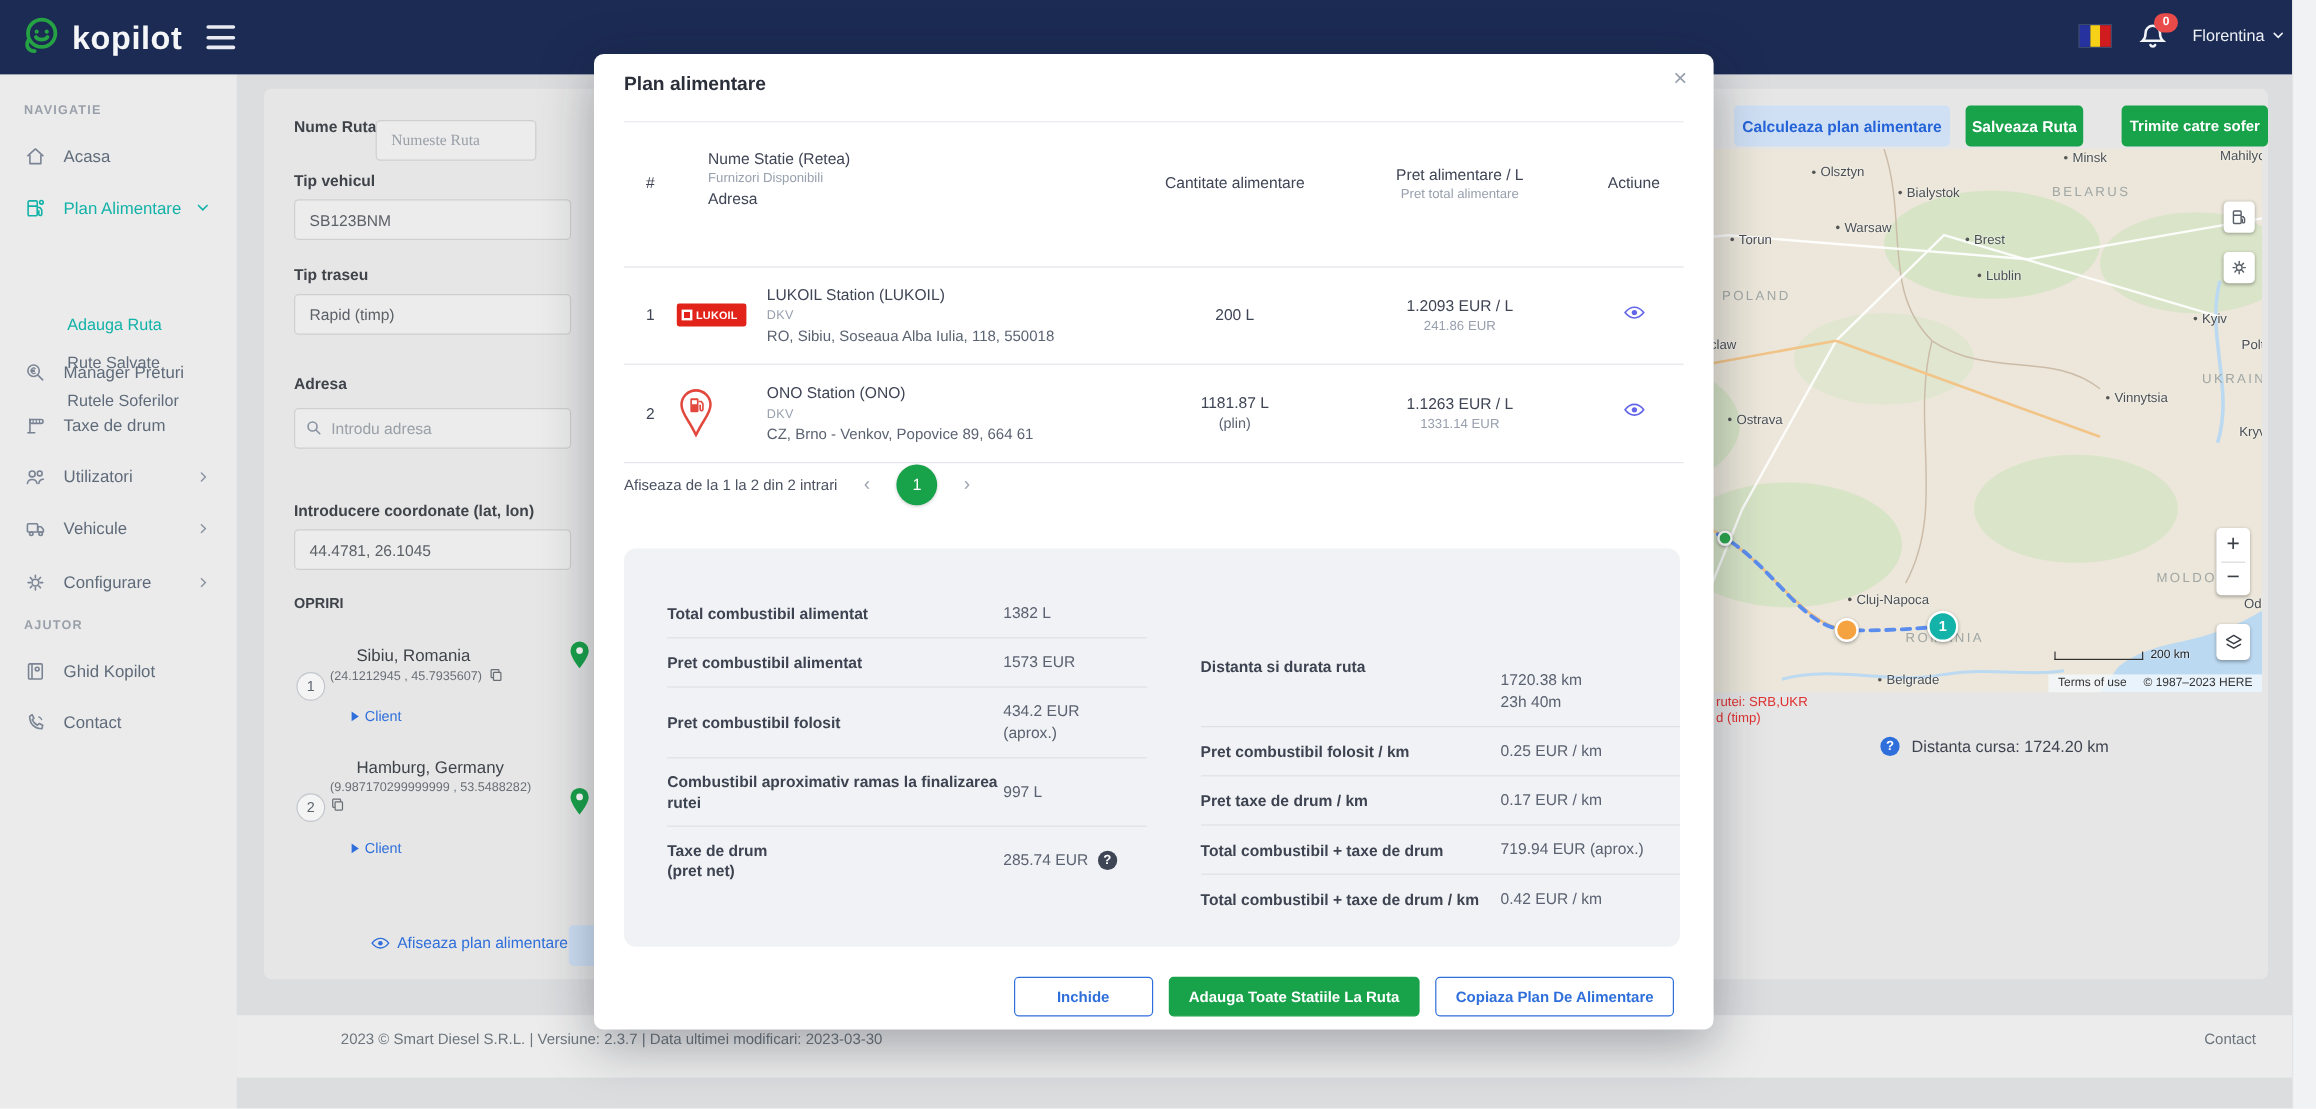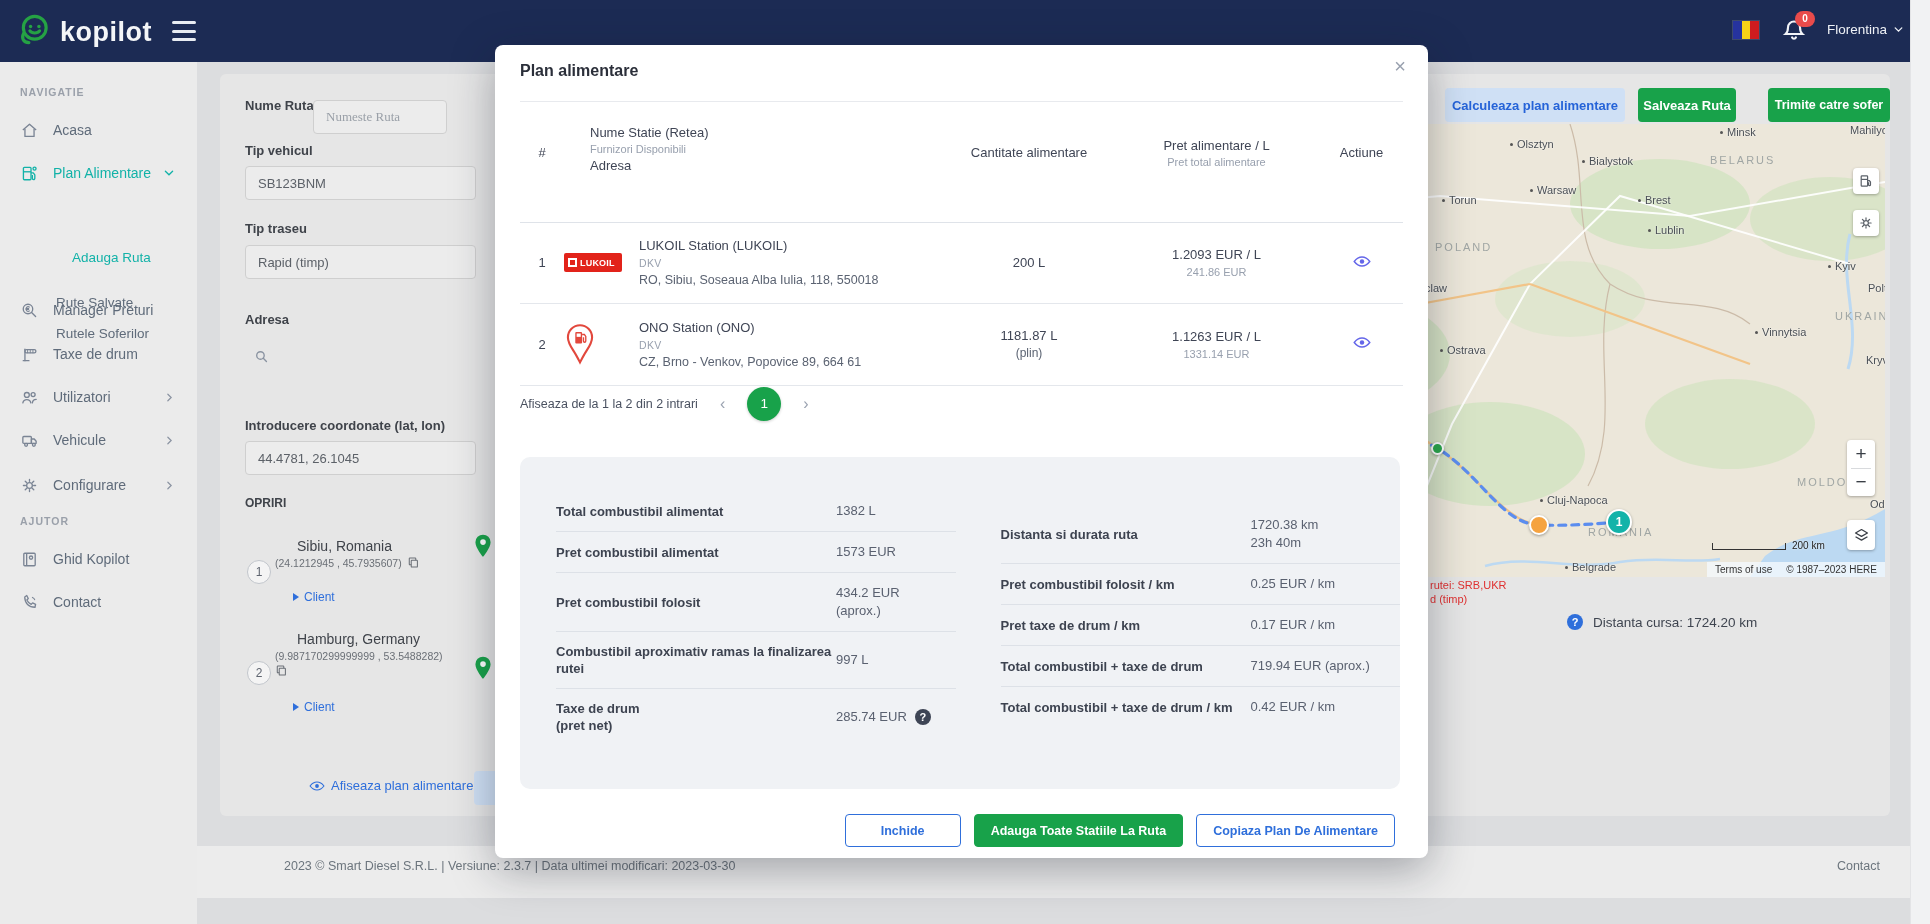--- a/index.html
+++ b/index.html
@@ -158,21 +158,21 @@
           <rect x="3.6" y="3.6" width="8" height="13" rx="1"></rect>
           <line x1="3.6" y1="8.2" x2="11.6" y2="8.2"></line>
           <path d="M11.6 9.4 h2.4 l1.6 2.1 v3.6 a1.3 1.3 0 0 1 -2.6 0 v-3.4"></path>
           <circle cx="15.3" cy="4.8" r="1.6"></circle>
         </svg>
       <span>Plan Alimentare</span>
       <svg class="side-chev" width="12" height="12" viewBox="0 0 20 20" fill="none" stroke="#12b2a8" stroke-width="2.2" stroke-linecap="round">
           <path d="M4 7 l6 6 6 -6"></path>
         </svg>
     </div>
-    <div class="side-sub teal" style="top:188px;margin-left:16px;">Adauga Ruta</div>
+    <div class="side-sub teal" style="top:201px;">Adauga Ruta</div>
     <div class="side-sub" style="top:233px;">Rute Salvate</div>
     <div class="side-sub" style="top:264px;">Rutele Soferilor</div>
     <div class="side-item" style="top:231px;">
       <svg width="19" height="19" viewBox="0 0 20 20" fill="none" stroke="#7a8494" stroke-width="1.4">
           <circle cx="8.4" cy="8.4" r="5"></circle>
           <line x1="12.2" y1="12.2" x2="16.4" y2="16.4" stroke-linecap="round"></line>
           <path d="M10.2 6.6 a2.4 2.4 0 1 0 0 3.6 M6.6 7.8 h3 M6.6 9 h3" stroke-width="1.1"></path>
         </svg>
       <span>Manager Preturi</span>
     </div>
@@ -239,20 +239,21 @@
     </div>
   </div>
 
   <div class="abs flabel" style="left:245px;top:98px;">Nume Ruta</div>
   <input class="field" style="left: 313px; top: 100px; width: 134px; font-family: Liberation Serif, serif;" placeholder="Numeste Ruta">
   <div class="abs flabel" style="left:245px;top:143px;">Tip vehicul</div>
   <input class="field" style="left: 245px; top: 166px; width: 231px;" readonly="" value="SB123BNM">
   <div class="abs flabel" style="left:245px;top:221px;">Tip traseu</div>
   <input class="field" style="left: 245px; top: 245px; width: 231px;" readonly="" value="Rapid (timp)">
   <div class="abs flabel" style="left:245px;top:312px;">Adresa</div>
+  <input class="field" style="left: 245px; top: 340px; width: 231px; padding-left: 30px;" placeholder="Introdu adresa">
   <svg class="abs" style="left:254px;top:349px;" width="15" height="15" viewBox="0 0 20 20" fill="none" stroke="#8a93a1" stroke-width="1.8" stroke-linecap="round">
       <circle cx="8.6" cy="8.6" r="5"></circle>
       <line x1="12.4" y1="12.4" x2="16.6" y2="16.6"></line>
     </svg>
   <div class="abs flabel" style="left:245px;top:418px;">Introducere coordonate (lat, lon)</div>
   <input class="field" style="left: 245px; top: 441px; width: 231px;" readonly="" value="44.4781, 26.1045">
   <div class="abs flabel" style="left:245px;top:496px;font-size:12px;">OPRIRI</div>
 
   <div class="stop-circle" style="left:247px;top:560px;">1</div>
   <div class="stop-name" style="left:297px;top:538px;">Sibiu, Romania</div>
@@ -515,21 +516,21 @@
           </div>
           <div class="s-value">
             <span>285.74 EUR</span>
             <span class="qcircle" style="background:#3e4555;">?</span>
           </div>
         </div>
       </div>
       <div class="sumcol" style="width:400px;padding-top:14px;">
         <div class="sumrow">
           <div class="s-label" style="width:250px;">Distanta si durata ruta</div>
-          <div class="s-value" style="display:block;">
+          <div class="s-value" style="display:block;margin-top:42px;">
             <div>1720.38 km</div>
             <div>23h 40m</div>
           </div>
         </div>
         <div class="sumrow">
           <div class="s-label" style="width:250px;">Pret combustibil folosit / km</div>
           <div class="s-value">0.25 EUR / km</div>
         </div>
         <div class="sumrow">
           <div class="s-label" style="width:250px;">Pret taxe de drum / km</div>

